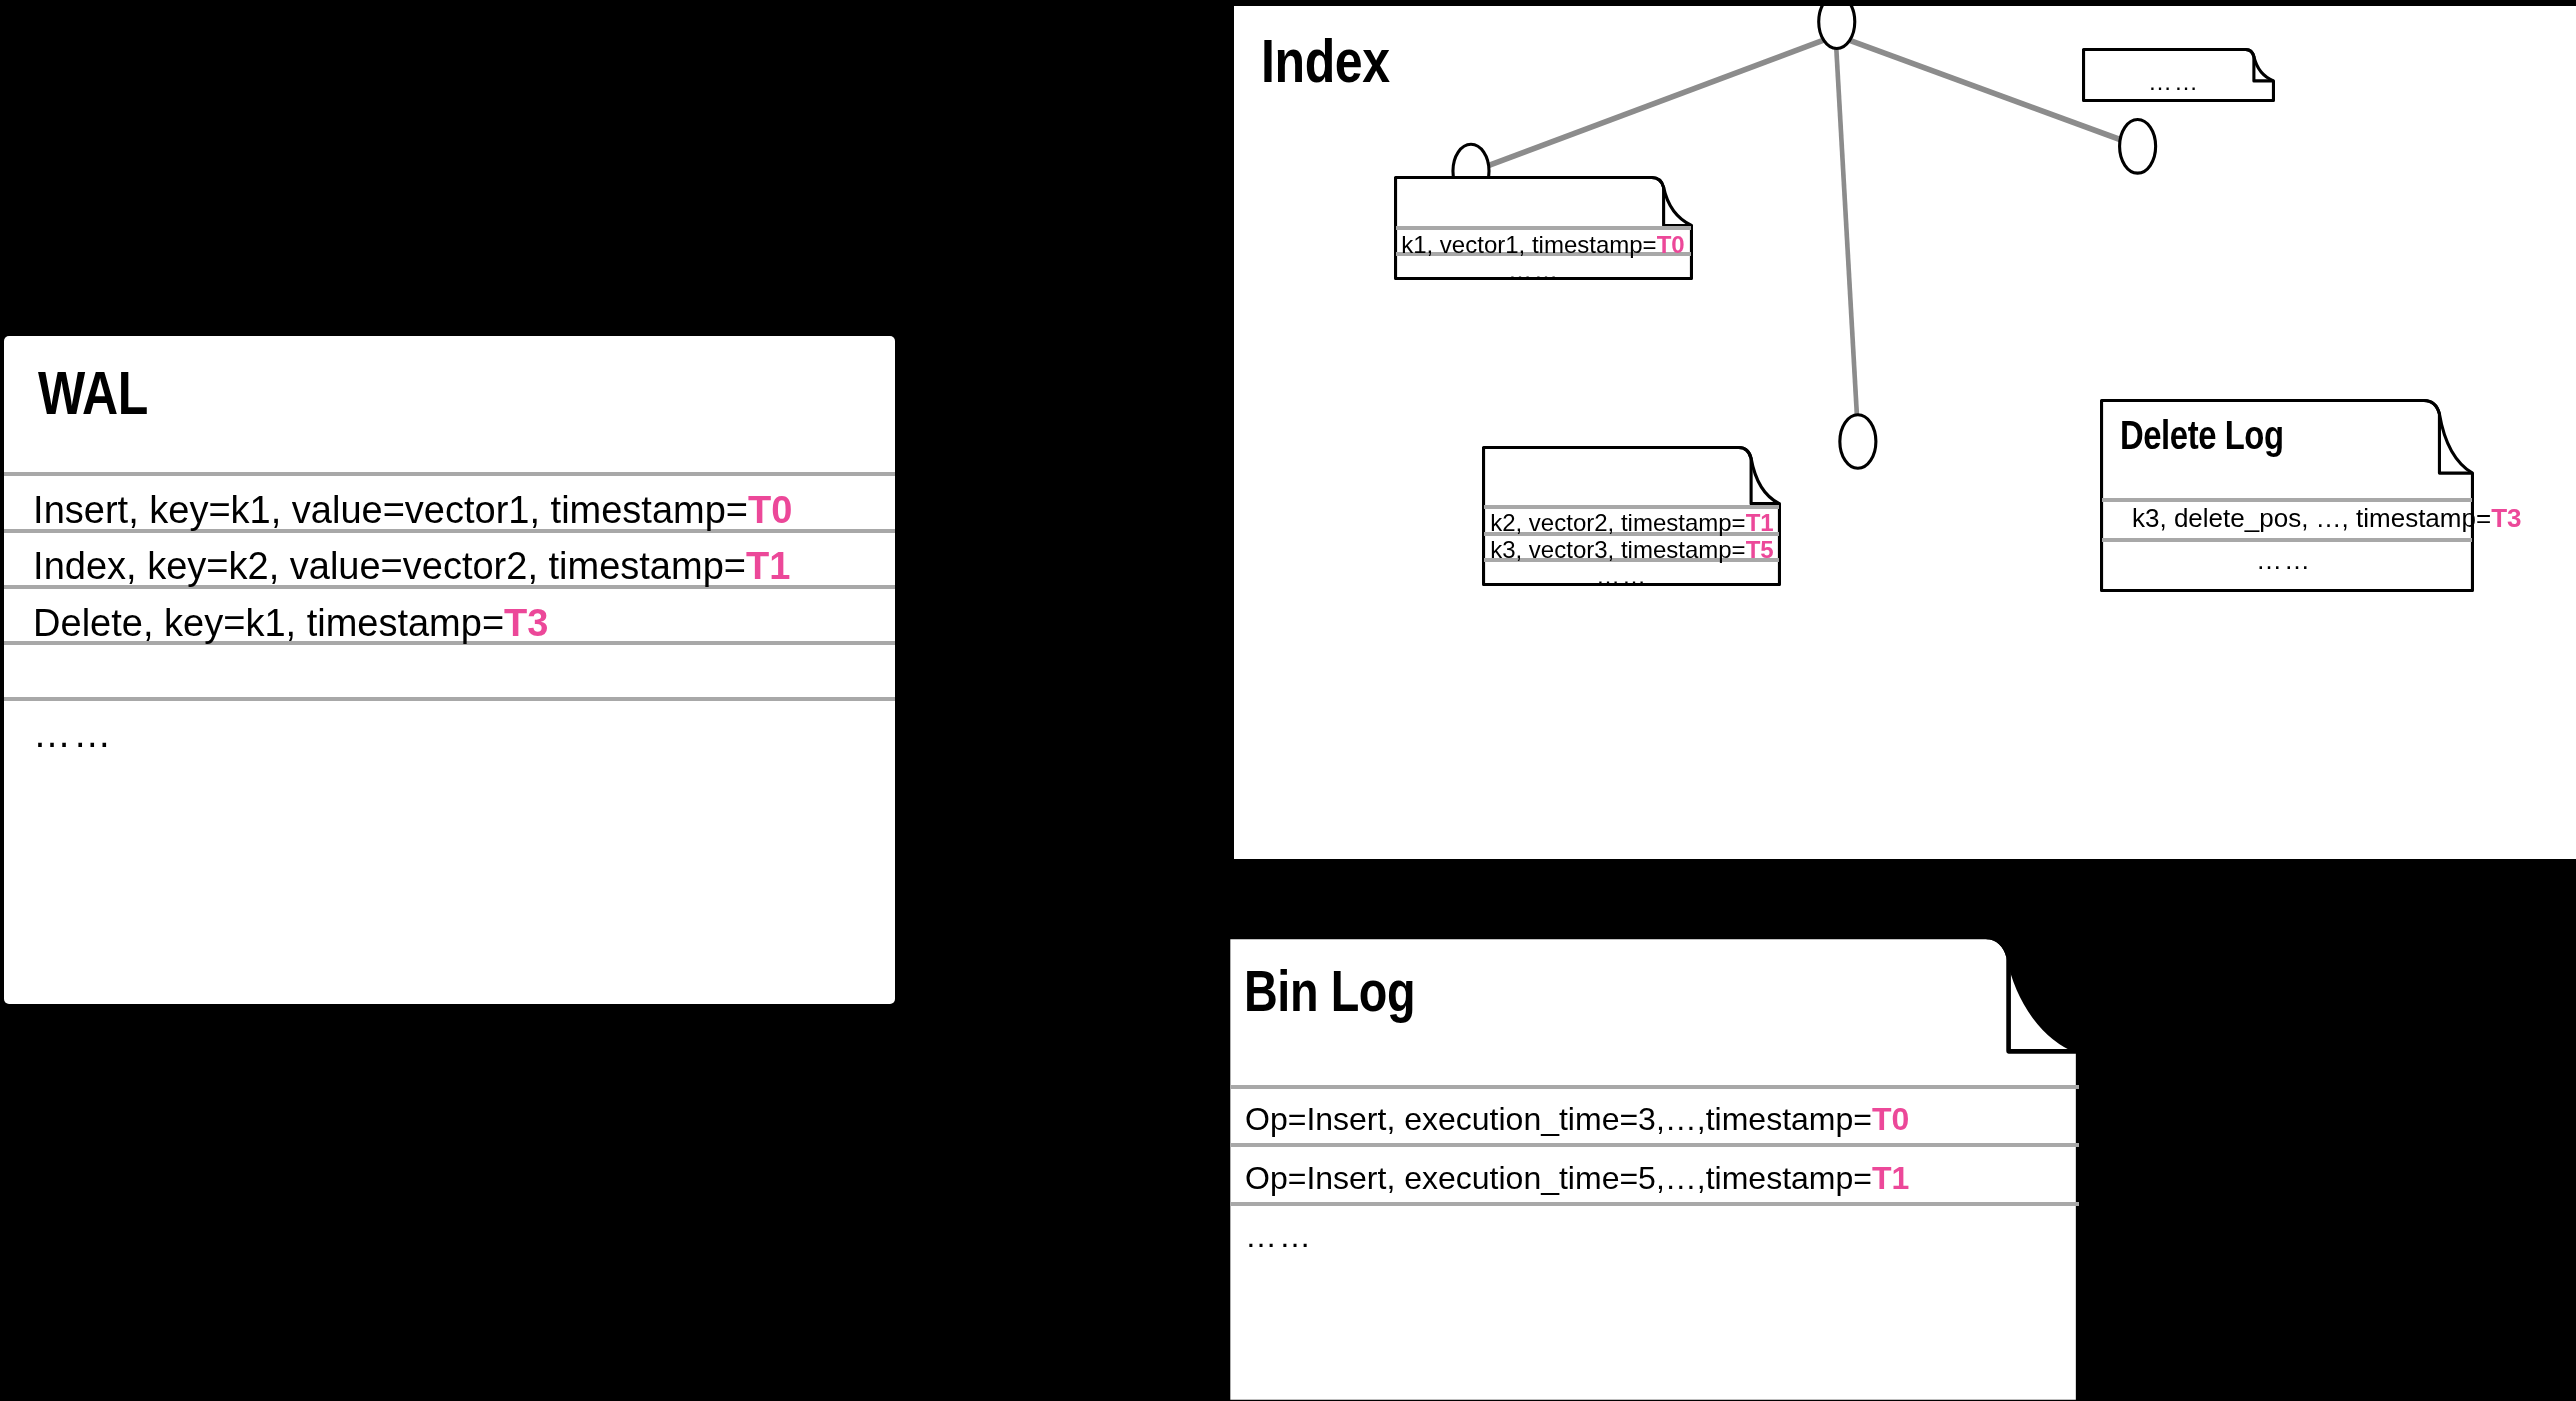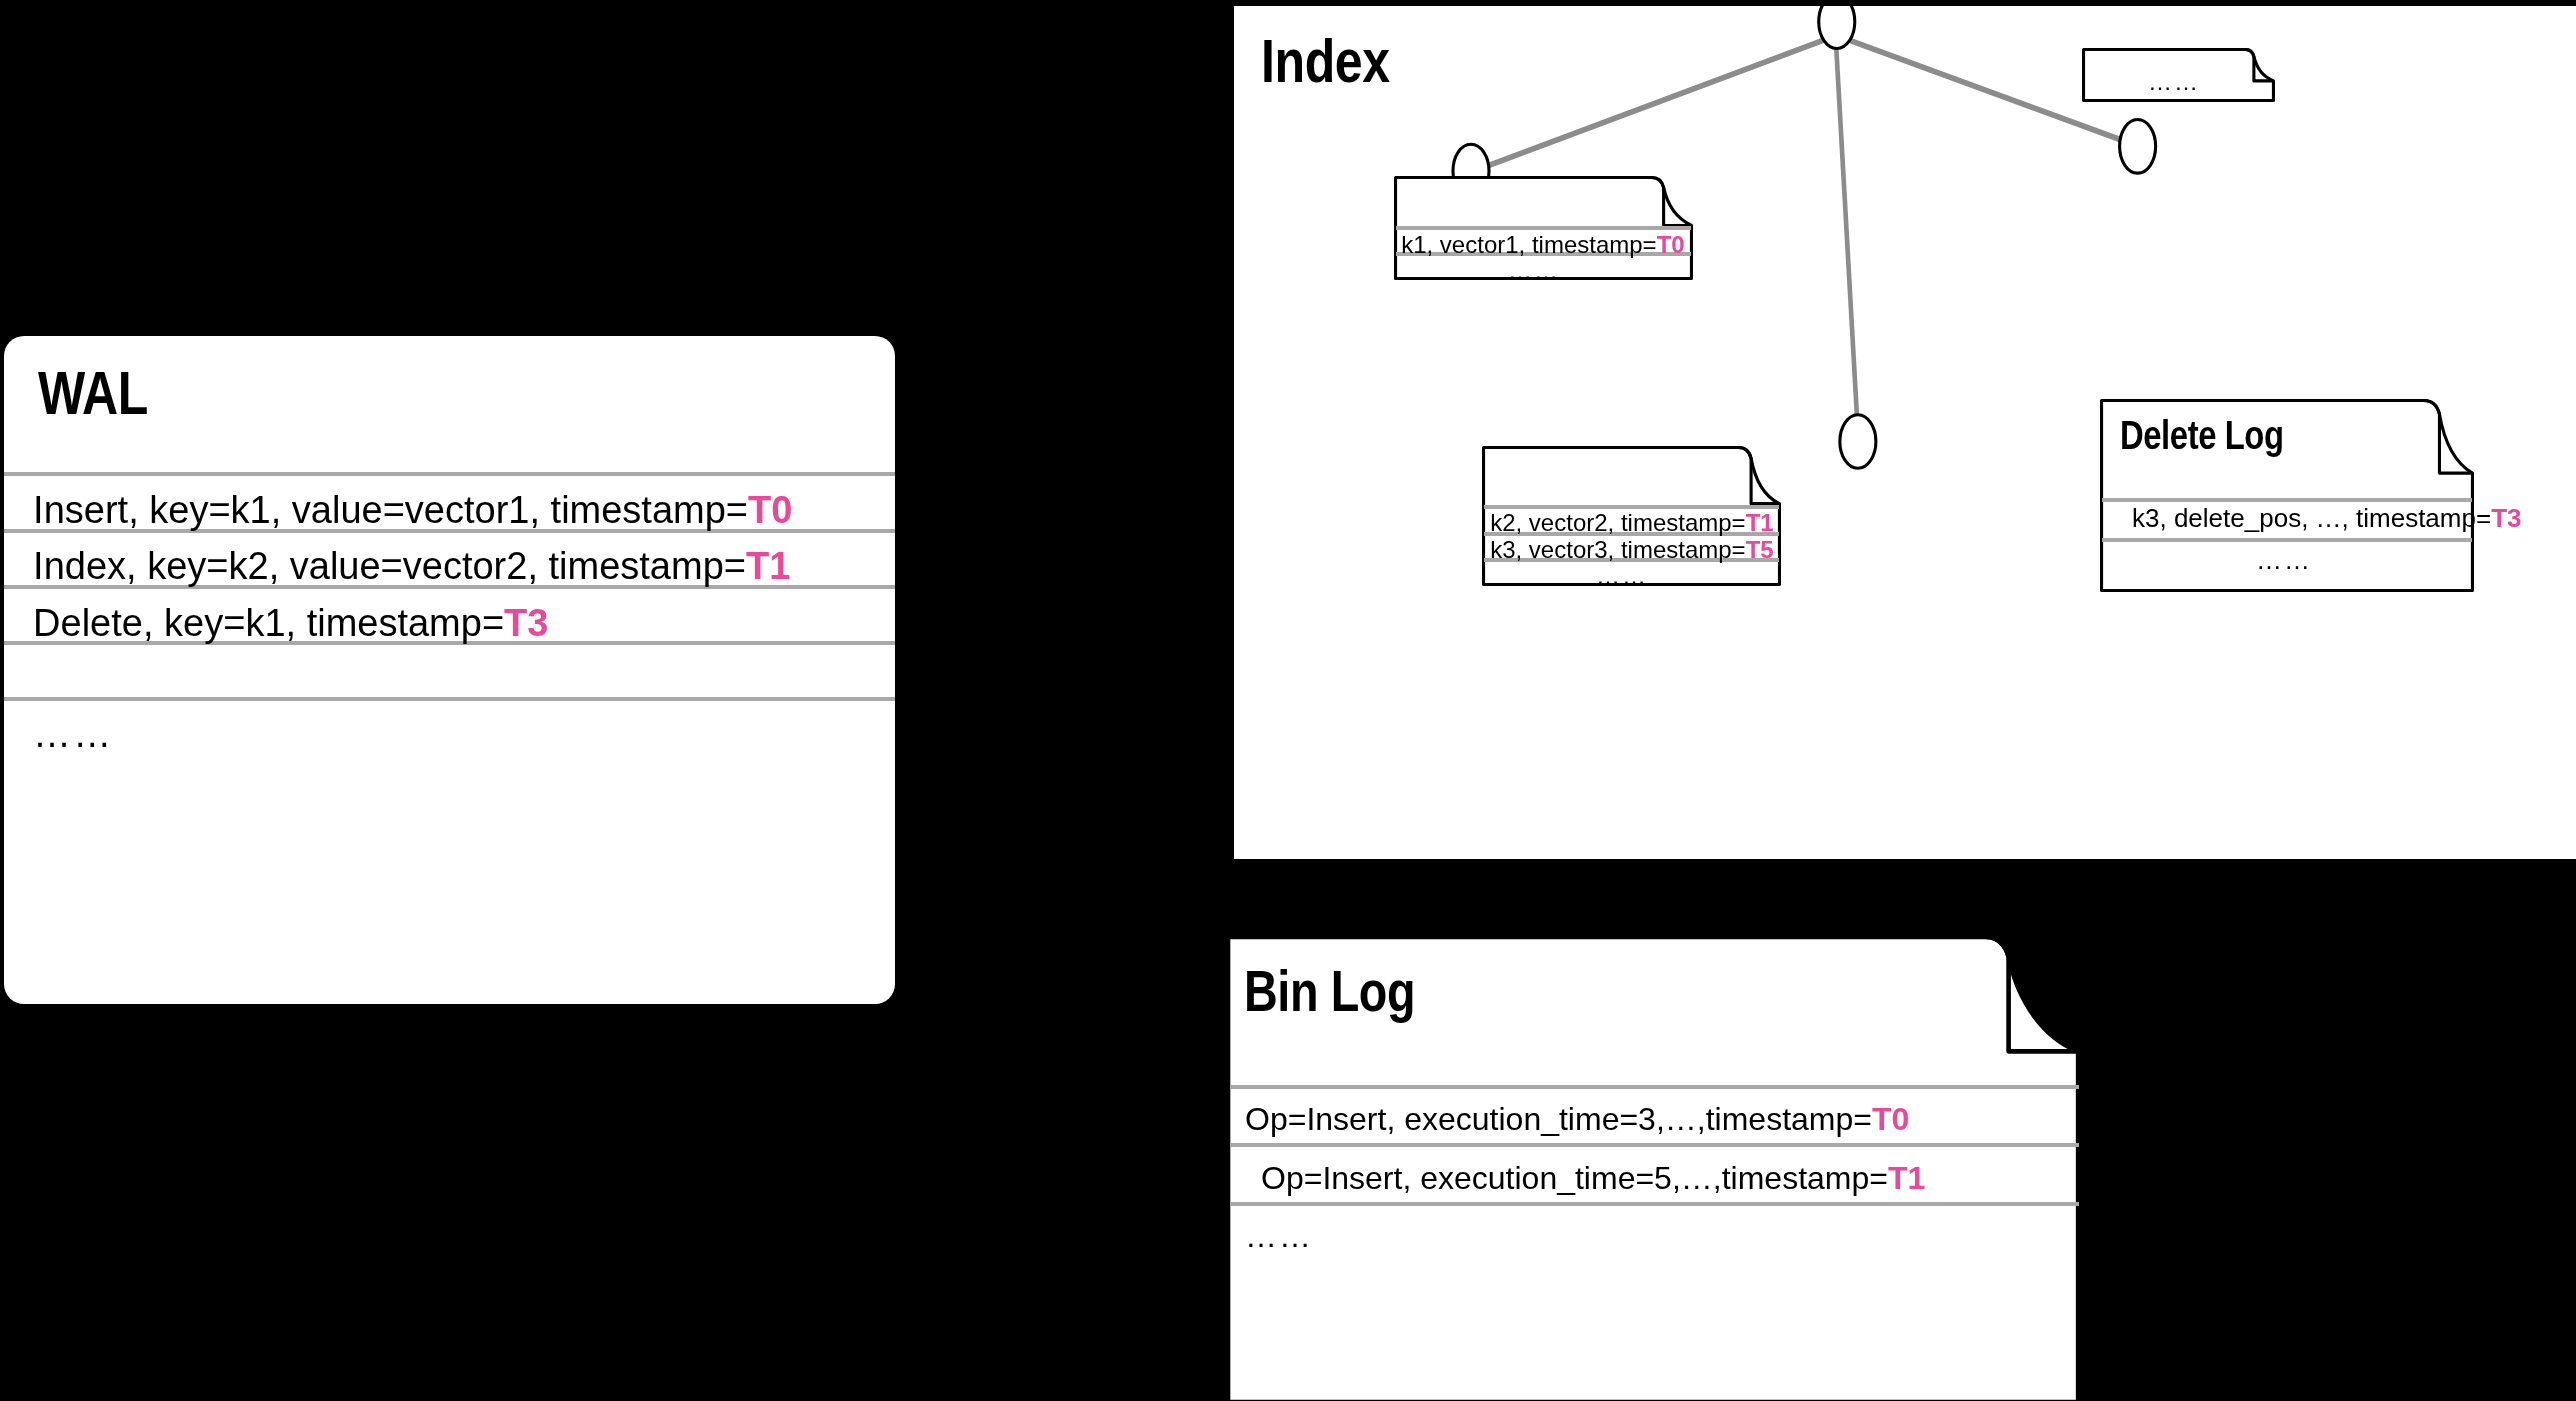--- a/index.html
+++ b/index.html
@@ -11,21 +11,21 @@
     overflow:hidden;
     font-family:"Liberation Sans", sans-serif;
   }
 
   
   .panel{
     position:absolute;
     background:#ffffff;
     box-sizing:border-box;
   }
-  .panel.rounded{ border-radius:20px; }
+  .panel.rounded{ border-radius:5px; }
 
   .panel-title{
     position:absolute;
     font-weight:bold;
     color:#000;
     letter-spacing:-0.5px;
     transform:scaleX(0.82);
     transform-origin:left center;
     white-space:nowrap;
   }
@@ -197,21 +197,21 @@
     <div class="inner">
       <div class="panel-title" style="left:15.5px; top:20.6px; font-size:57px;">Bin Log</div>
 
       <div class="sep" style="top:148px; left:2.6px; width:848px;"></div>
       <div class="sep" style="top:206px; left:2.6px; width:848px;"></div>
       <div class="sep" style="top:265px; left:2.6px; width:848px;"></div>
 
       <div class="row-text" style="left:17px; top:166px; font-size:32px;">
         <span>Op=Insert, execution_time=3,…,timestamp=</span><span class="ts">T0</span>
       </div>
-      <div class="row-text" style="left:17px; top:225px; font-size:32px;margin-left:16px;">
+      <div class="row-text" style="left:17px; top:225px; font-size:32px;">
         <span>Op=Insert, execution_time=5,…,timestamp=</span><span class="ts">T1</span>
       </div>
       <div class="row-text dots" style="left:17px; top:283px; font-size:32px;">
         <span>……</span>
       </div>
     </div>
   </div>
 
 </div>
 

